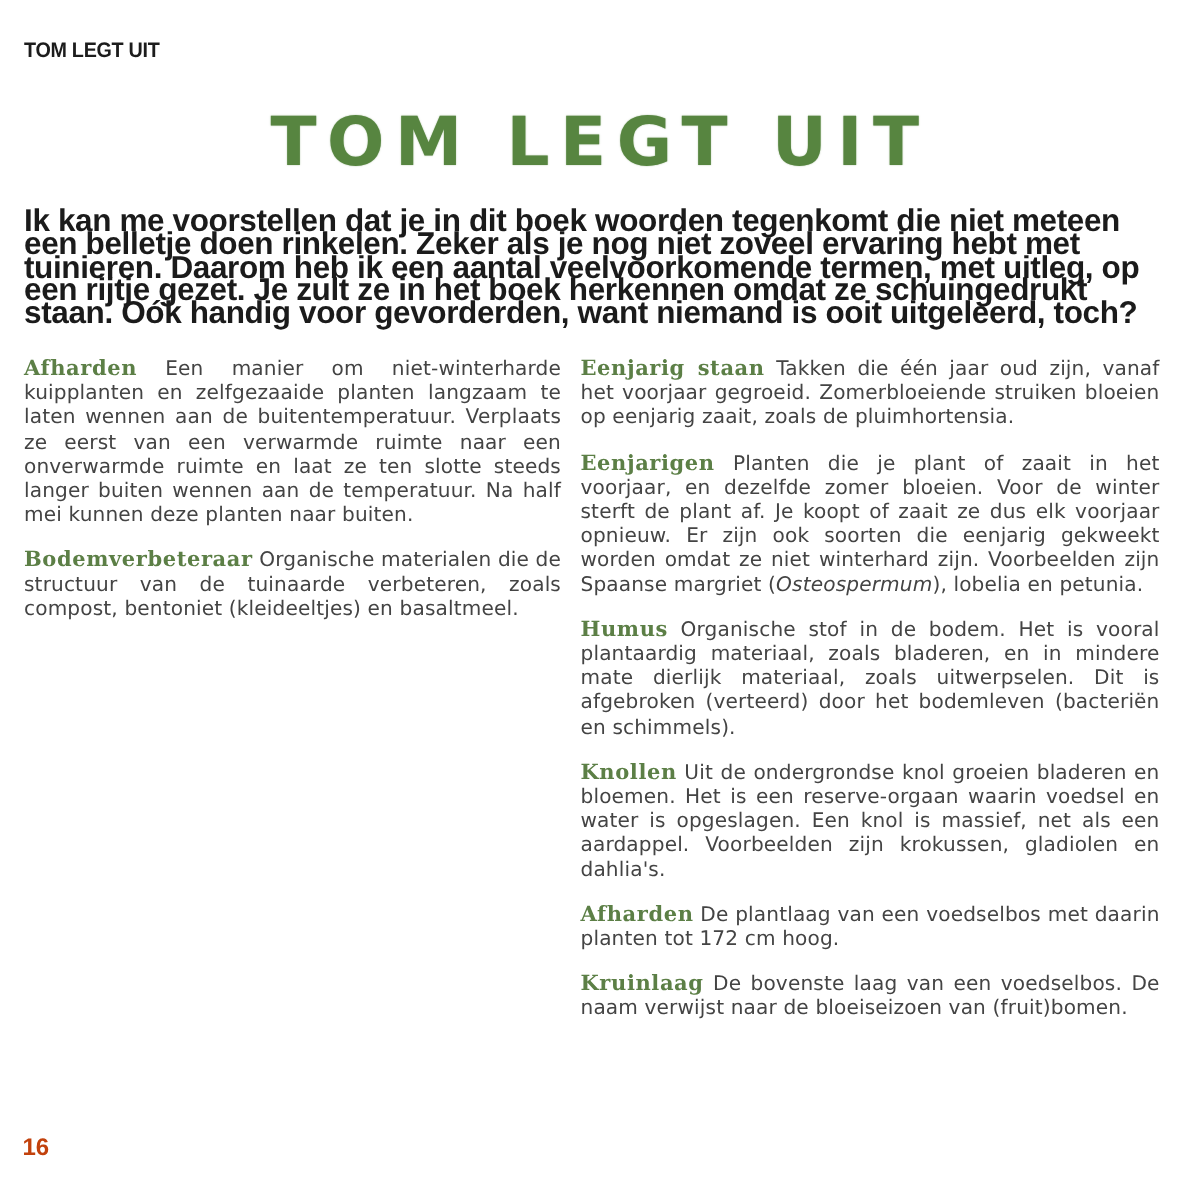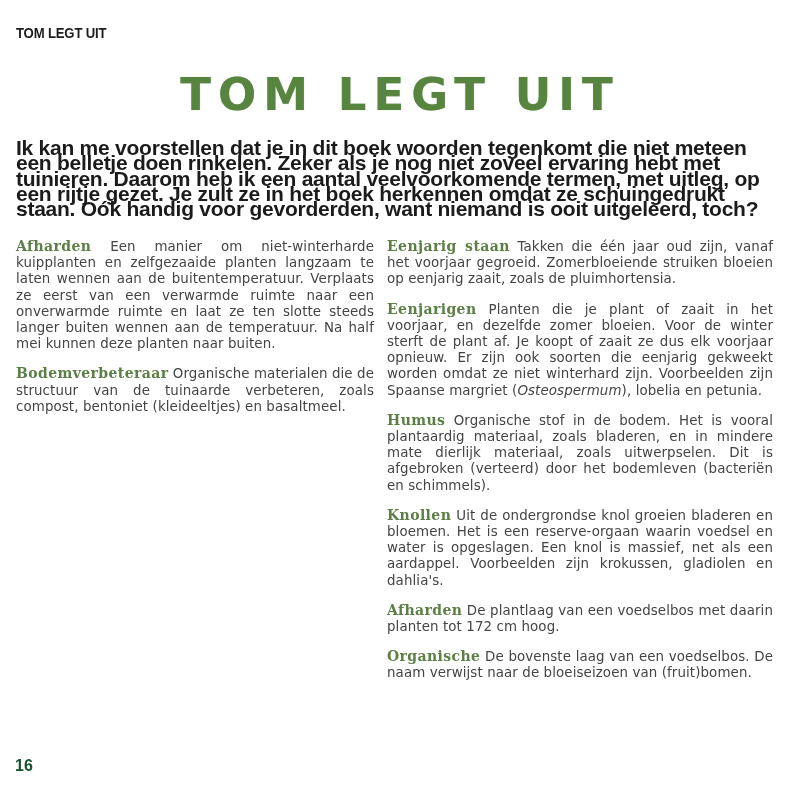--- a/index.html
+++ b/index.html
@@ -60,21 +60,21 @@
     font-size: 14px;
     color: #5c7f46;
     letter-spacing: 0.4px;
   }
   .definition i { font-style: italic; }
 
   .page-number {
     position: absolute; left: 15px; top: 757px;
     font-family: "Liberation Sans", sans-serif;
     font-weight: bold; font-size: 16px;
-    color: #14532d;
+    color: #c2410c;
   }
 </style>
 </head>
 <body>
 
 <div class="page">
   <div class="running-header">TOM LEGT UIT</div>
   <h1 class="title">TOM LEGT UIT</h1>
   <p class="intro">Ik kan me voorstellen dat je in dit boek woorden tegenkomt die niet meteen een belletje doen rinkelen. Zeker als je nog niet zoveel ervaring hebt met tuinieren. Daarom heb ik een aantal veelvoorkomende termen, met uitleg, op een rijtje gezet. Je zult ze in het boek herkennen omdat ze schuingedrukt staan. Oók handig voor gevorderden, want niemand is ooit uitgeleerd, toch?</p>
 
@@ -91,17 +91,17 @@
   <p class="entry"><b class="term">Eenjarig staan</b> <span class="definition">Takken die één jaar oud zijn, vanaf het voorjaar gegroeid. Zomerbloeiende struiken bloeien op eenjarig zaait, zoals de pluimhortensia.</span></p>
 
   <p class="entry"><b class="term">Eenjarigen</b> <span class="definition"><span>Planten die je plant of zaait in het voorjaar, en dezelfde zomer bloeien. Voor de winter sterft de plant af. Je koopt of zaait ze dus elk voorjaar opnieuw. Er zijn ook soorten die eenjarig gekweekt worden omdat ze niet winterhard zijn. Voorbeelden zijn Spaanse margriet (</span><i>Osteospermum</i><span>), lobelia en petunia.</span></span></p>
 
   <p class="entry"><b class="term">Humus</b> <span class="definition">Organische stof in de bodem. Het is vooral plantaardig materiaal, zoals bladeren, en in mindere mate dierlijk materiaal, zoals uitwerpselen. Dit is afgebroken (verteerd) door het bodemleven (bacteriën en schimmels).</span></p>
 
   <p class="entry"><b class="term">Knollen</b> <span class="definition">Uit de ondergrondse knol groeien bladeren en bloemen. Het is een reserve-orgaan waarin voedsel en water is opgeslagen. Een knol is massief, net als een aardappel. Voorbeelden zijn krokussen, gladiolen en dahlia's.</span></p>
 
   <p class="entry"><b class="term">Afharden</b> <span class="definition">De plantlaag van een voedselbos met daarin planten tot 172 cm hoog.</span></p>
 
-  <p class="entry"><b class="term">Organische</b> <span class="definition">De bovenste laag van een voedselbos. De naam verwijst naar de bloeiseizoen van (fruit)bomen.</span></p>
+  <p class="entry"><b class="term">Kruinlaag</b> <span class="definition">De bovenste laag van een voedselbos. De naam verwijst naar de bloeiseizoen van (fruit)bomen.</span></p>
 </div>
 
   <div class="page-number">16</div>
 </div>
 
 </body></html>

